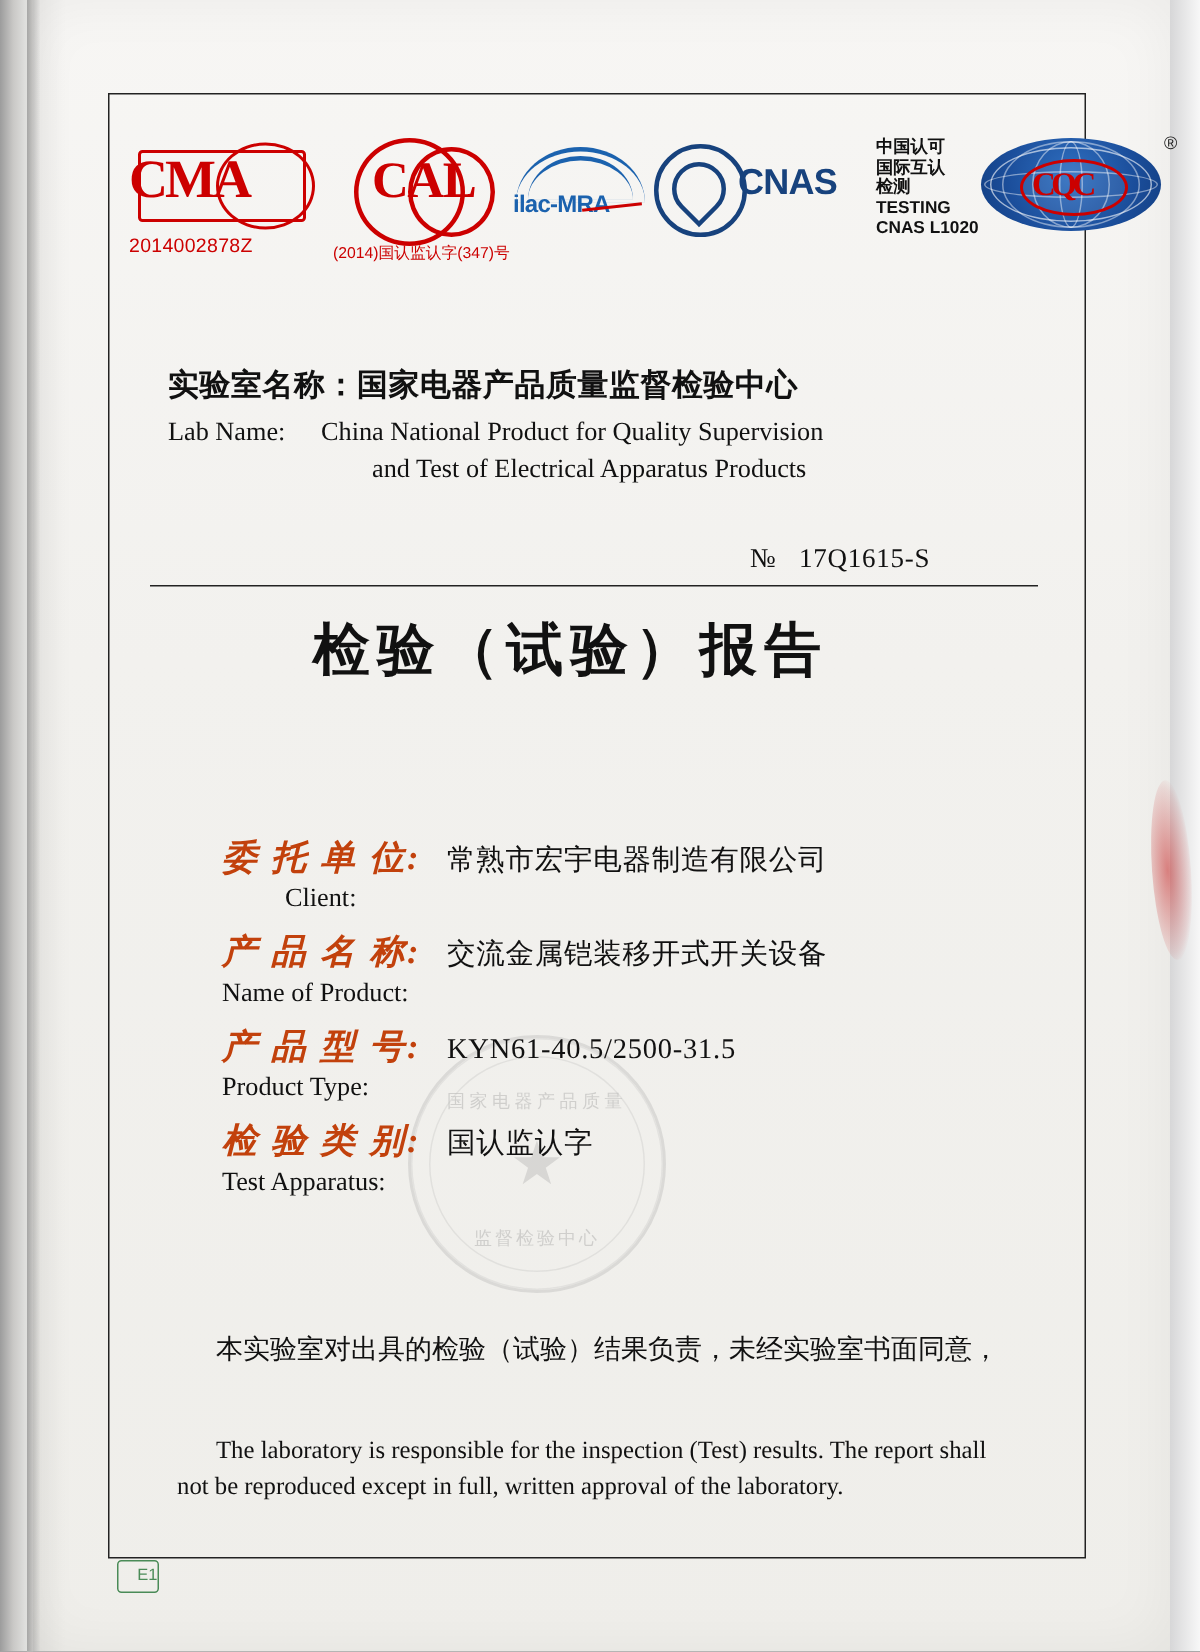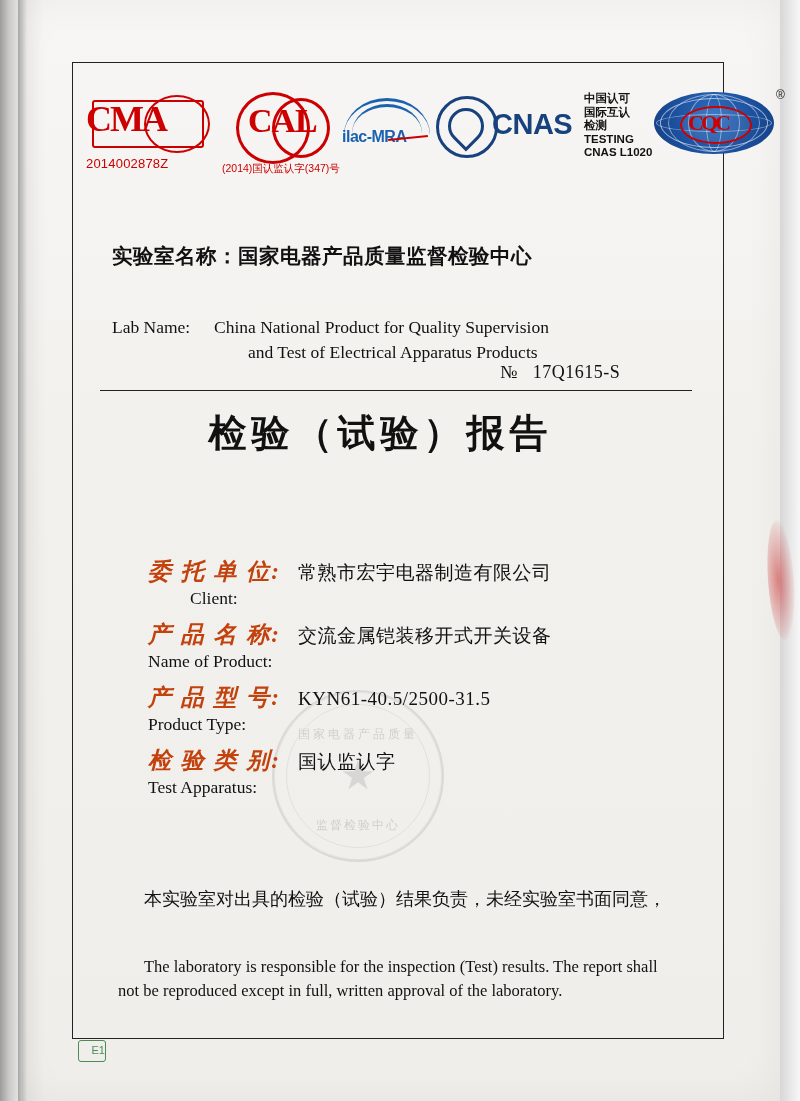--- a/index.html
+++ b/index.html
@@ -199,21 +199,21 @@
     left: 9px; top: 9px;
     width: 30px; height: 30px;
     border: 3px solid #17427d;
     border-radius: 50% 50% 50% 0;
     transform: rotate(-45deg);
   }
   .cnas-text {
     position: absolute;
     left: 56px; top: 12px;
     font-family: "Liberation Sans", sans-serif;
-    font-size: 29px;
+    font-size: 24px;
     font-weight: bold;
     color: #17427d;
     letter-spacing: -.5px;
     text-align: right;
   }
   
   .cnas-cn {
     position: absolute;
     left: 498px; top: 6px;
     font-family: "Liberation Sans", sans-serif;
@@ -284,21 +284,21 @@
     font-family: "Liberation Sans", sans-serif;
     letter-spacing: .5px;
   }
   .lab-en {
     margin-top: 5px;
     font-size: 17.5px;
     color: #111;
     font-family: "Liberation Serif", serif;
     line-height: 25px;
   }
-  .lab-en .lbl { display: inline-block; width: 102px; margin-top: 40px; }
+  .lab-en .lbl { display: inline-block; width: 102px; }
   .lab-en .l2 { display: block; margin-left: 136px; }
 
   
   .rpt-no {
     position: absolute;
     left: 500px;
     top: 362px;
     font-size: 18px;
     font-family: "Liberation Serif", serif;
     color: #111;

